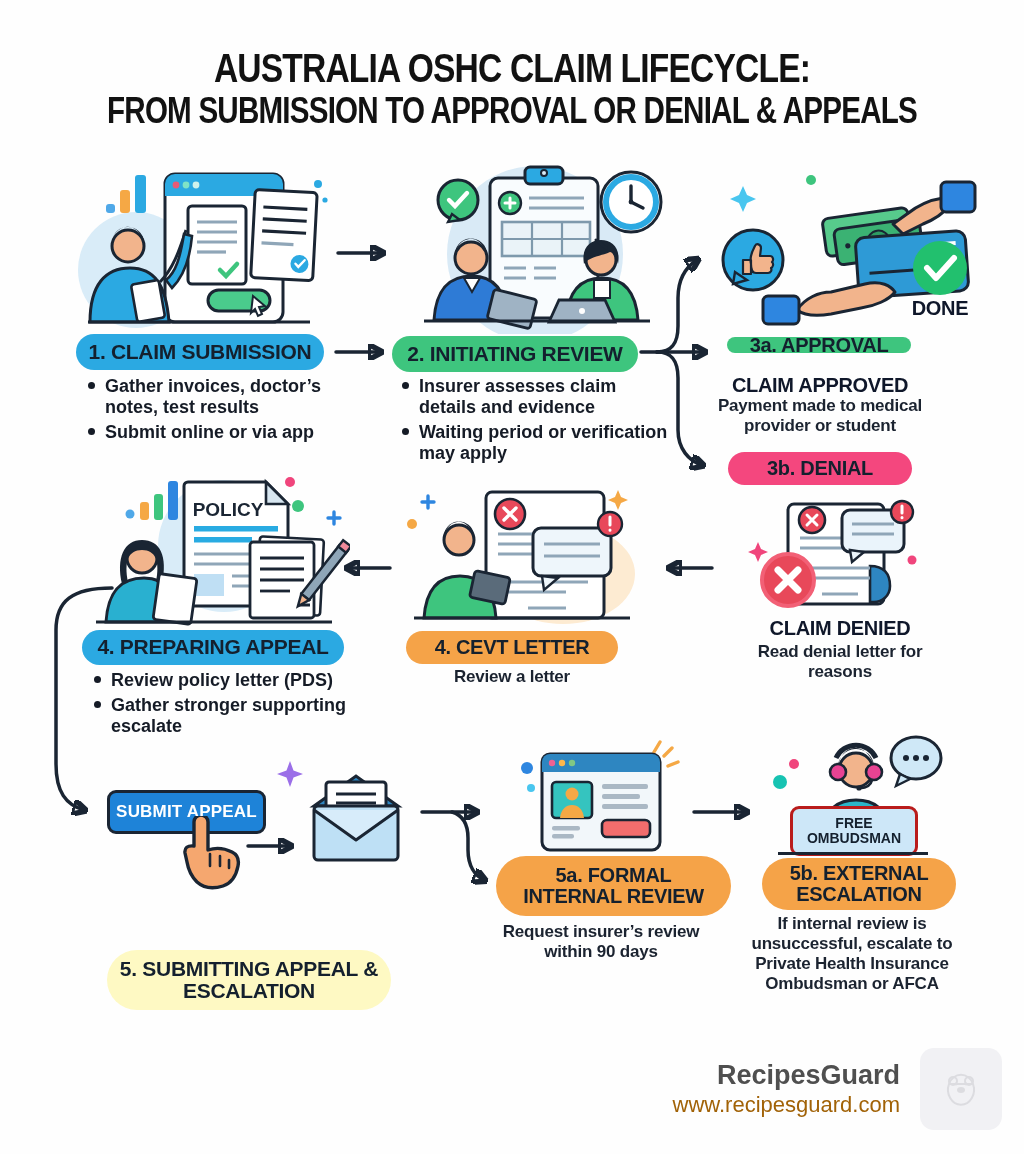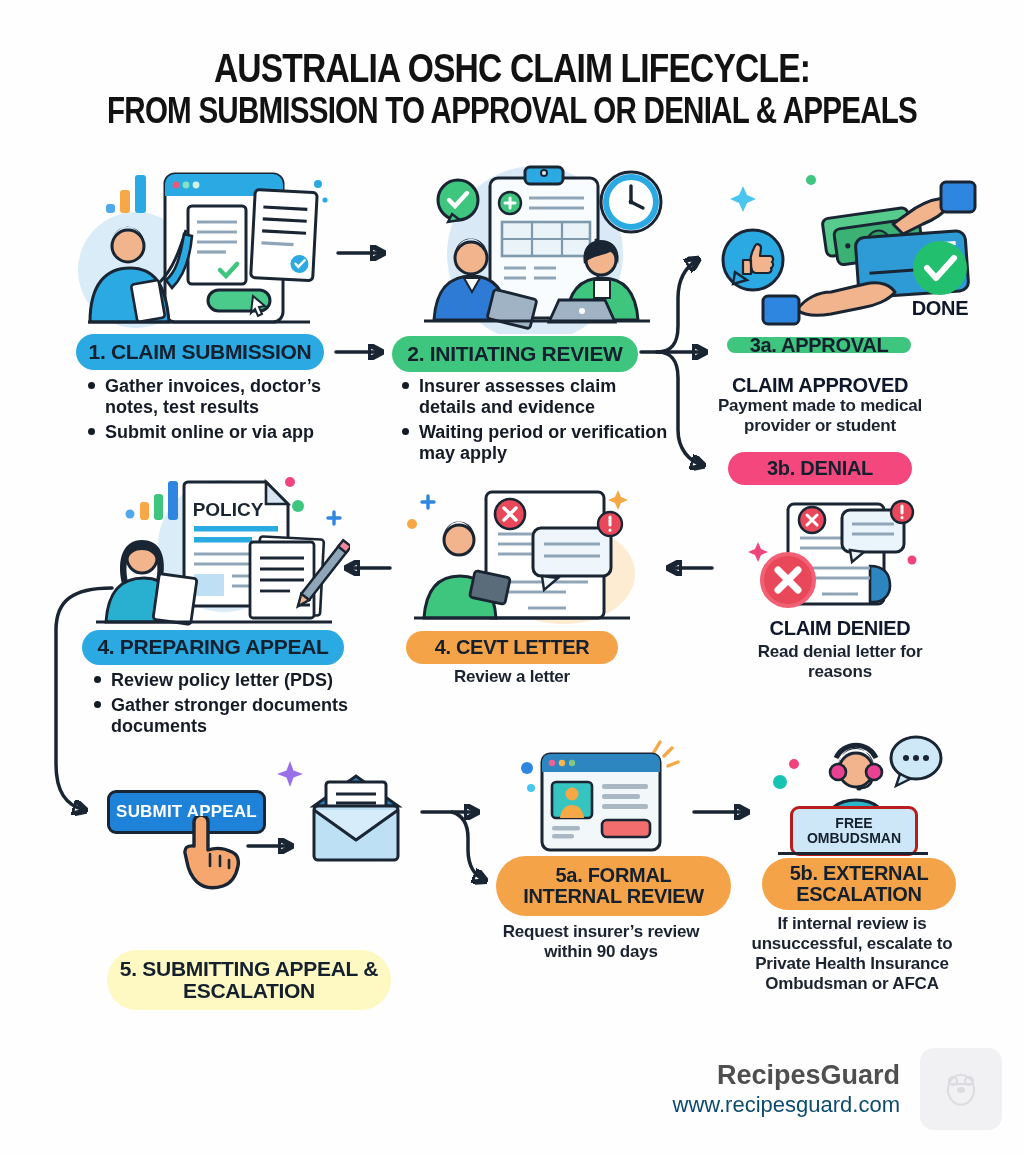--- a/index.html
+++ b/index.html
@@ -17,21 +17,21 @@
   .bullet:before{content:"";flex:0 0 auto;width:7px;height:7px;border-radius:50%;background:#151b26;margin-top:6px;}
   .heading{font-weight:bold;font-size:20px;text-align:center;letter-spacing:-.3px;color:#0f172a;}
   .subtext{font-weight:bold;font-size:17px;text-align:center;line-height:1.18;letter-spacing:-.2px;color:#1b2330;}
   #connectors{position:absolute;left:0;top:0;z-index:5;pointer-events:none;}
   #connectors path{stroke:#1a2533;stroke-width:3.5;fill:none;stroke-linecap:round;}
   .sign{background:#cde7f8;border:3px solid #b91c1c;border-radius:9px;display:flex;align-items:center;justify-content:center;
         text-align:center;font-weight:bold;font-size:14px;line-height:1.1;color:#14202e;z-index:4;}
   #submit-btn{background:#1e83d8;border:3px solid #1a2533;border-radius:9px;display:flex;align-items:center;justify-content:center;
         color:#ffffff;font-weight:bold;font-size:17px;letter-spacing:.2px;z-index:3;}
   .brand{font-weight:bold;font-size:27px;color:#4f4f4f;text-align:right;}
-  .site{font-size:22px;color:#0c4a6e;text-align:right;}
+  .site{font-size:22px;color:#a16207;text-align:right;}
   .wm-box{background:#f1f1f4;border-radius:14px;}
 </style>
 </head>
 <body>
 
 <div id="canvas">
 
   
   <div class="abs title-line" id="title1">AUSTRALIA OSHC CLAIM LIFECYCLE:</div>
   <div class="abs title-line" id="title2">FROM SUBMISSION TO APPROVAL OR DENIAL &amp; APPEALS</div>
@@ -333,21 +333,21 @@
     <circle cx="226" cy="32" r="6" fill="#3ec57e"></circle>
     <path d="M262,38 v12 M256,44 h12" stroke="#2e86e0" stroke-width="3.4" stroke-linecap="round"></path>
     <line x1="24" y1="148" x2="260" y2="148" stroke="#1a2533" stroke-width="3"></line>
   </svg>
   <div class="abs pill" style="left:82px;top:630px;width:262px;height:35px;background:#2ba9e2;font-size:21px;">4. PREPARING APPEAL</div>
   <div class="abs bullets" style="left:94px;top:670px;width:262px;">
     <div class="bullet">
         <span>Review policy letter (PDS)</span>
       </div>
     <div class="bullet">
-        <span>Gather stronger documents documents</span>
+        <span>Gather stronger supporting escalate</span>
       </div>
   </div>
 
   
   <div class="abs" id="submit-btn" style="left:107px;top:790px;width:153px;height:38px;">SUBMIT APPEAL</div>
   <svg class="abs" style="left:162px;top:816px;z-index:4;" width="80" height="80" viewBox="0 0 80 80">
     <path d="M32,6 a7,7 0 0 1 14,0 l0,28 q12,-4 24,2 q8,4 6,14 q-3,16 -15,20 q-16,5 -26,-4 q-8,-8 -10,-20 l-2,-9 q-1,-8 9,-7 z" fill="#f5a76f" stroke="#1a2533" stroke-width="3.4" stroke-linejoin="round"></path>
     <path d="M48,38 v12 M58,40 v10 M67,44 v8" stroke="#1a2533" stroke-width="2.6" stroke-linecap="round"></path>
   </svg>
   <path>

